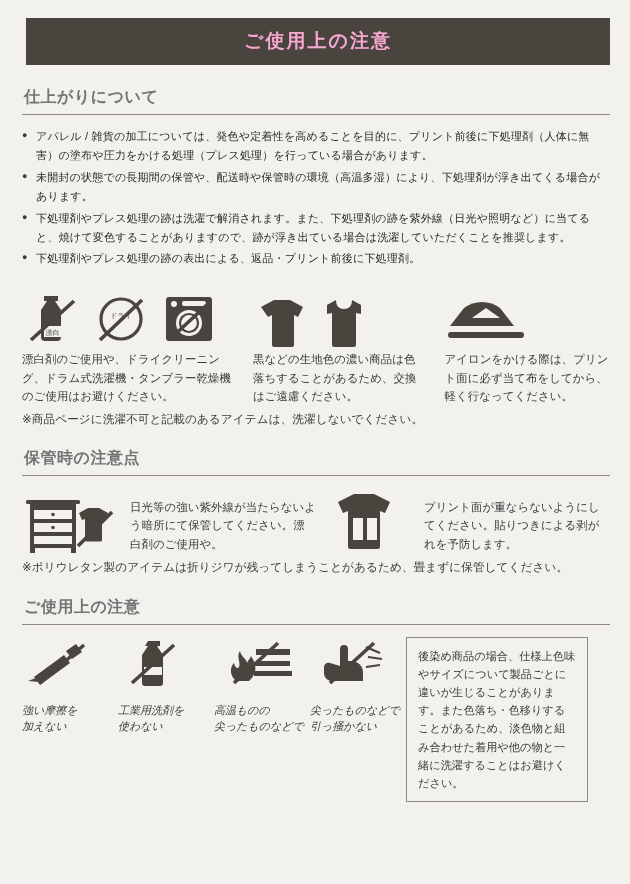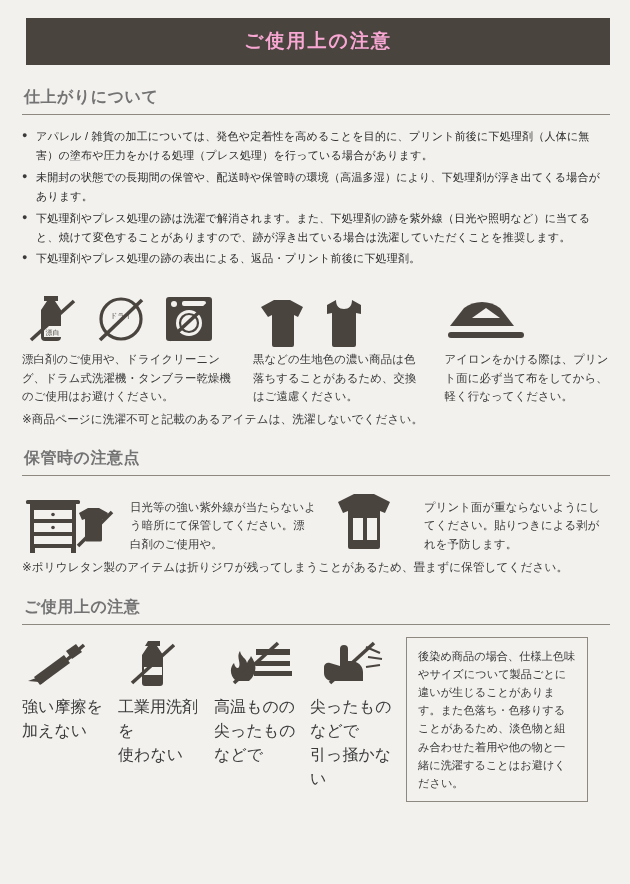--- a/index.html
+++ b/index.html
@@ -72,21 +72,21 @@
     color:#3a3a3a;
     margin-top:4px;
     letter-spacing:.1px;
   }
   .grp{margin-right:18px;}
   
   .other-wrap{display:flex;}
   .other-items{display:flex;}
   .other-item{width:96px;text-align:left;}
   .other-item .cap{
-    font-size:16px;line-height:1.5;color:#3a3a3a;margin-top:6px;
+    font-size:11px;line-height:1.5;color:#3a3a3a;margin-top:13px;font-style:italic;
   }
   .callout{
     border:1px solid #8d8880;
     padding:9px 11px;
     font-size:11.2px;
     line-height:1.62;
     color:#3a3a3a;
     width:182px;
     box-sizing:border-box;
   }

